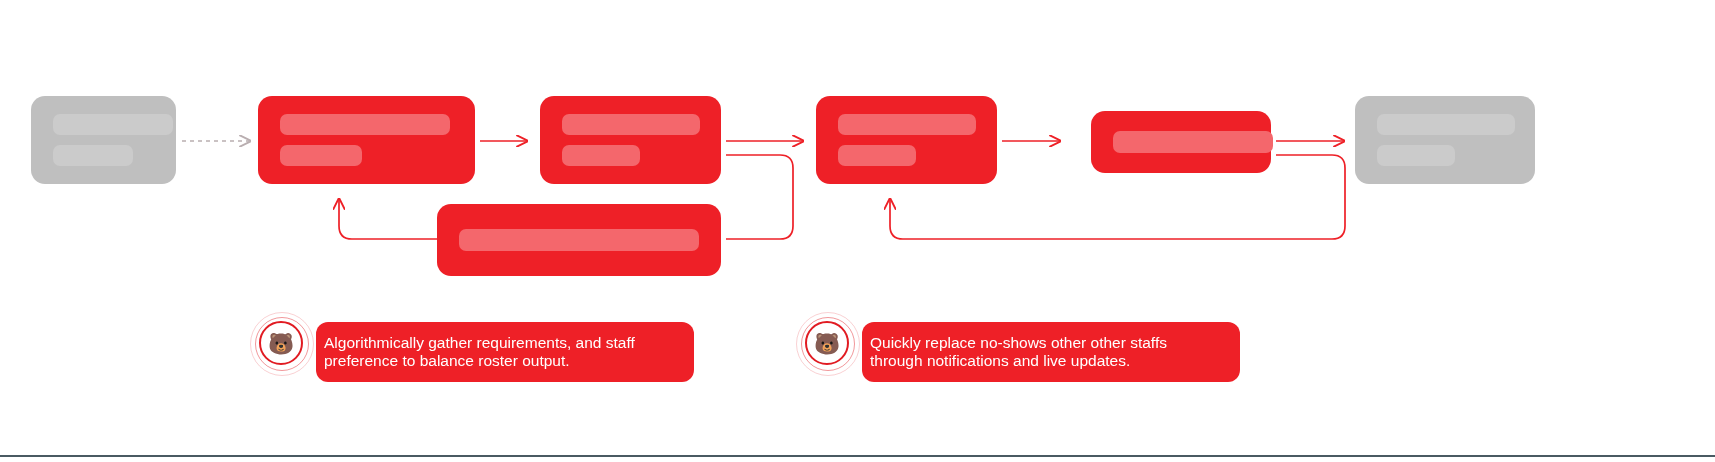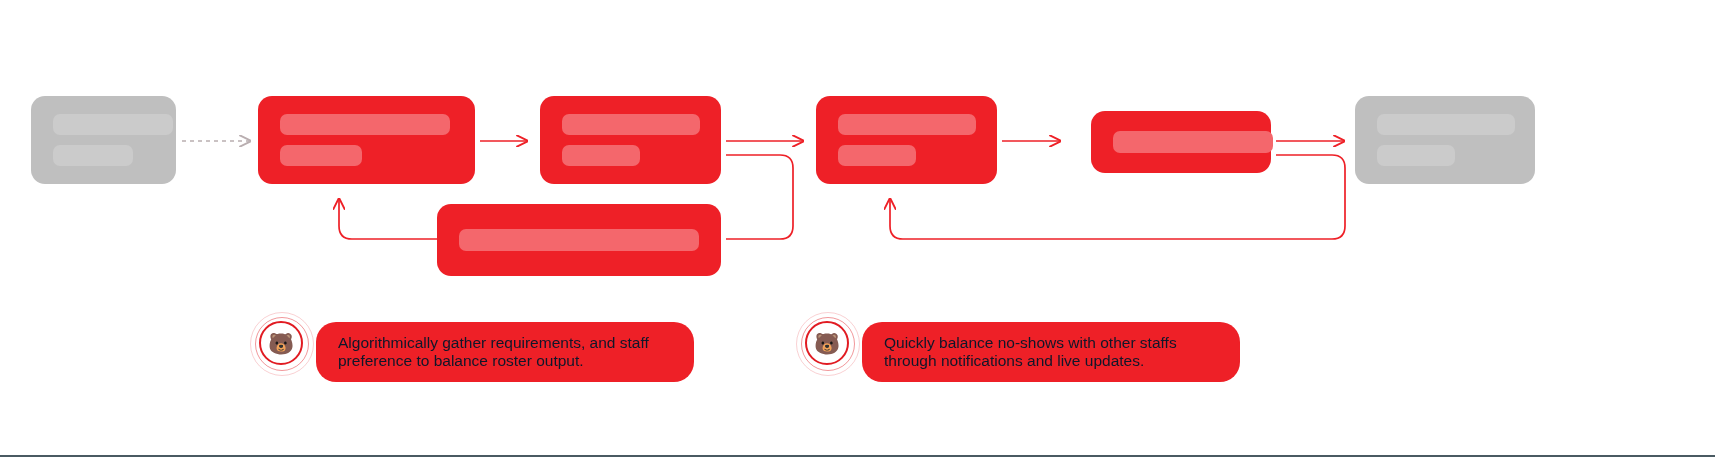--- a/index.html
+++ b/index.html
@@ -40,25 +40,25 @@
     left: 0; top: 0;
     width: 1715px;
     height: 462px;
     pointer-events: none;
   }
 
   
   .callout {
     position: absolute;
     background: #ee2027;
-    border-radius: 20px;
-    color: #0f172a;
+    border-radius: 12px;
+    color: #ffffff;
     font-size: 15.5px;
     line-height: 1.15;
-    padding: 16px 22px;
+    padding: 16px 8px;
     display: flex;
     align-items: center;
   }
   .callout p { white-space: pre-line; }
 
   .avatar {
     position: absolute;
     width: 44px; height: 44px;
     border-radius: 50%;
     border: 2px solid #e11b22;
@@ -165,19 +165,19 @@
   </div>
   <div class="callout" style="left:316px; top:322px; width:378px; height:60px;">
     <p>Algorithmically gather requirements, and staff
 preference to balance roster output.</p>
   </div>
 
   <div class="avatar" style="left:805px; top:321px;">
     <span class="bear">🐻</span>
   </div>
   <div class="callout" style="left:862px; top:322px; width:378px; height:60px;">
-    <p>Quickly balance no-shows with other staffs
+    <p>Quickly replace no-shows other other staffs
 through notifications and live updates.</p>
   </div>
 
   <div id="footer-rule"></div>
 
 </div>
 
 </body></html>

